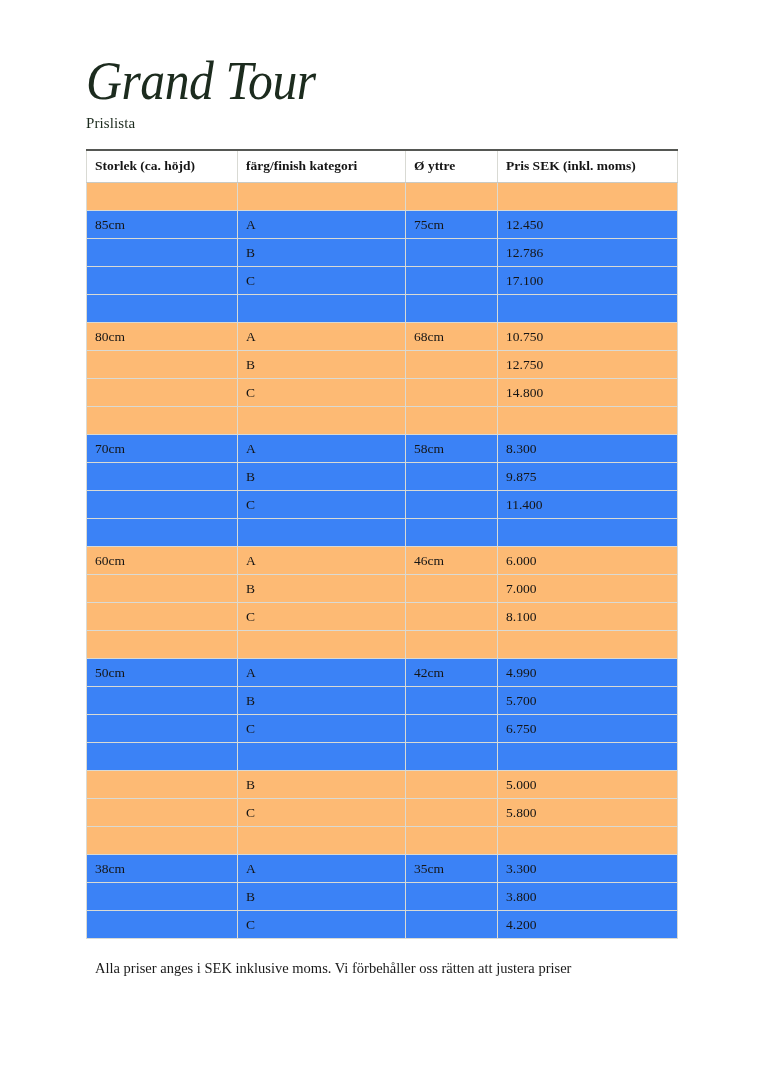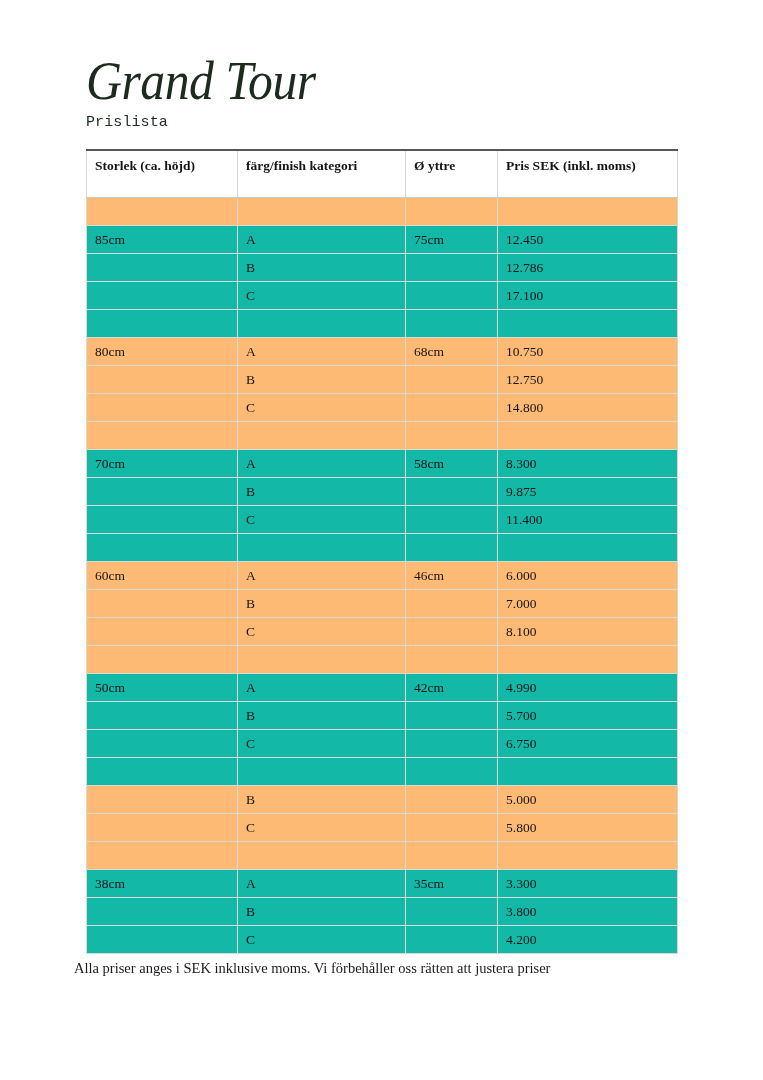--- a/index.html
+++ b/index.html
@@ -35,21 +35,21 @@
     font-size: 54px;
     line-height: 58px;
     letter-spacing: -0.5px;
     color: #1c2b1e;
     margin: 0;
     transform: scaleX(0.92);
     transform-origin: left center;
     white-space: nowrap;
   }
   .doc-subtitle {
-    font-family: Liberation Mono, monospace;
+    font-family: Liberation Serif, serif;
     font-size: 15px;
     line-height: 18px;
     color: #1c2b1e;
     margin: 4px 0 0 0;
     letter-spacing: 0.1px;
   }
 
   .table-wrap {
     position: absolute;
     left: 86px;
@@ -82,32 +82,32 @@
   }
   table.pricelist thead th {
     font-weight: 700;
     font-size: 13.5px;
     background: #ffffff;
     border-top: 2px solid #555753;
     border-bottom: 1px solid #c9cac4;
     height: 20px;
     line-height: 20px;
     padding-top: 5px;
-    padding-bottom: 21px;
+    padding-bottom: 6px;
   }
   tr.spacer-row td,
   tr.blank-row td {
     height: 17px;
   }
-  .shade-beige td { background: #14b8a6; }
+  .shade-beige td { background: #3b82f6; }
   .shade-white td { background: #fdba74; }
 
   .footnote {
     position: absolute;
-    left: 74px;
+    left: 95px;
     top: 958px;
     width: 610px;
     font-size: 14.5px;
     line-height: 20px;
     color: #1a1a1a;
   }
   .footnote span { display: block; white-space: nowrap; }
 </style>
 </head>
 <body>

